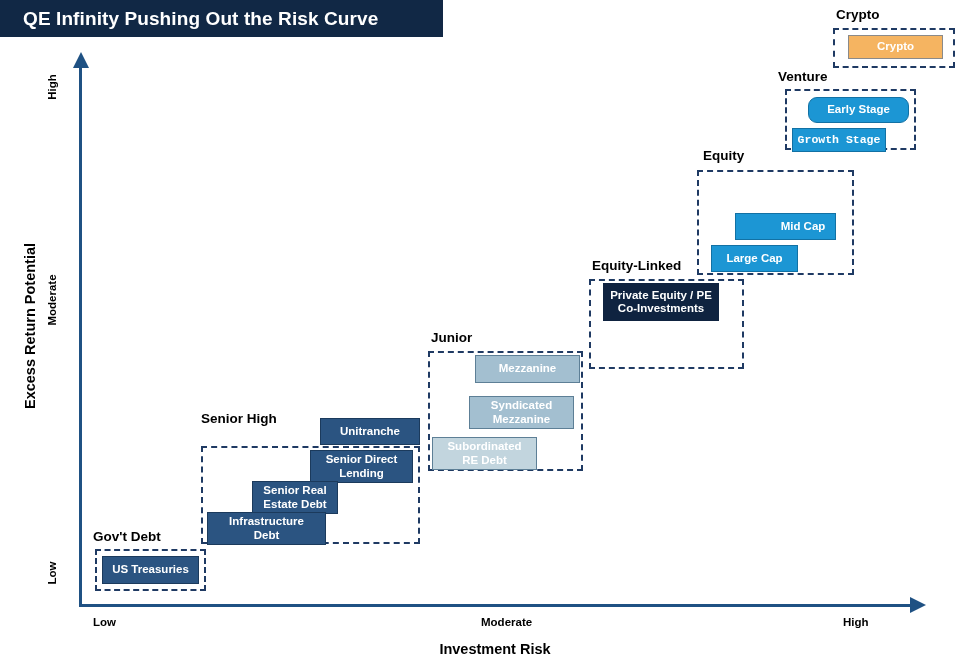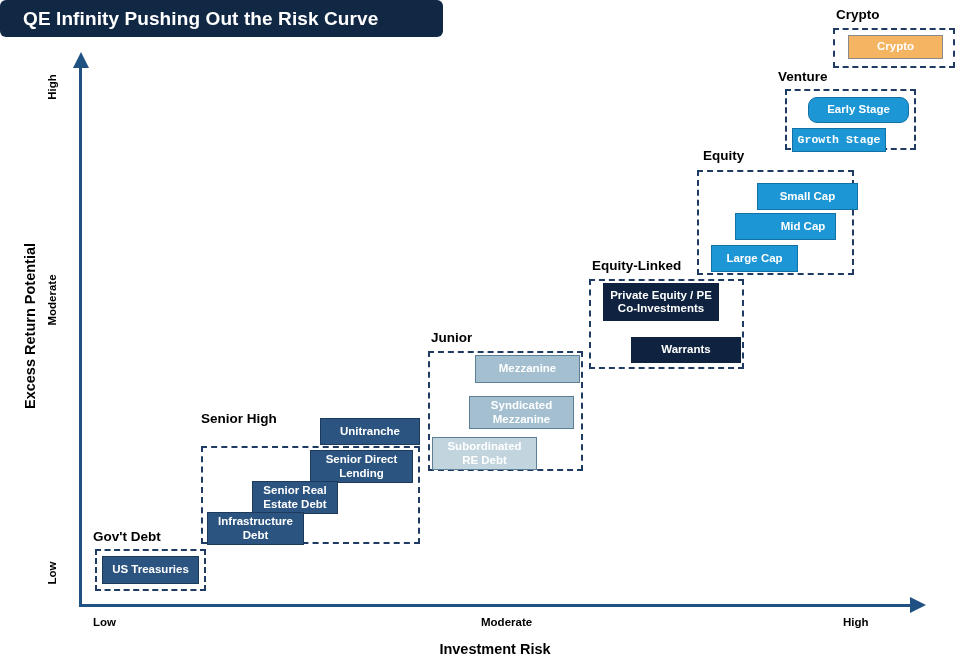--- a/index.html
+++ b/index.html
@@ -22,21 +22,20 @@
   
   #title-banner {
     position: absolute;
     left: 0px;
     top: 0px;
     width: 443px;
     height: 37px;
     background: #112845;
     display: flex;
     align-items: center;
-    border-radius: 6px;
   }
   #title-banner .title-text {
     color: #ffffff;
     font-size: 19px;
     font-weight: bold;
     letter-spacing: 0.1px;
     padding-left: 23px;
     white-space: nowrap;
   }
 
@@ -196,21 +195,21 @@
       <span>Senior Direct</span><br>
       <span>Lending</span>
     </span>
   </div>
   <div class="item-box style-navy" style="left:252px; top:481px; width:86px; height:33px;">
     <span>
       <span>Senior Real</span><br>
       <span>Estate Debt</span>
     </span>
   </div>
-  <div class="item-box style-navy" style="left:207px; top:512px; width:97px; height:33px;">
+  <div class="item-box style-navy" style="left:207px; top:512px; width:119px; height:33px;">
     <span>
       <span>Infrastructure</span><br>
       <span>Debt</span>
     </span>
   </div>
 
   <div class="group-label" style="left:431px; top:330px;">Junior</div>
   <div class="group-box" style="left:428px; top:351px; width:155px; height:120px;"></div>
 
   <div class="item-box style-steel" style="left:475px; top:355px; width:105px; height:28px;">
@@ -231,30 +230,24 @@
 
   <div class="group-label" style="left:592px; top:258px;">Equity-Linked</div>
   <div class="group-box" style="left:589px; top:279px; width:155px; height:90px;"></div>
 
   <div class="item-box style-darknavy" style="left:603px; top:283px; width:116px; height:38px;">
     <span>
       <span>Private Equity / PE</span><br>
       <span>Co-Investments</span>
     </span>
   </div>
-  <div class="item-box style-darknavy" style="left:631px; top:337px; width:110px; height:26px;">
-    <span>Warrants</span>
-  </div>
 
   <div class="group-label" style="left:703px; top:148px;">Equity</div>
   <div class="group-box" style="left:697px; top:170px; width:157px; height:105px;"></div>
 
-  <div class="item-box style-bright" style="left:757px; top:183px; width:101px; height:27px;">
-    <span>Small Cap</span>
-  </div>
   <div class="item-box style-bright" style="left:735px; top:213px; width:101px; height:27px;padding-left:39px;">
     <span>Mid Cap</span>
   </div>
   <div class="item-box style-bright" style="left:711px; top:245px; width:87px; height:27px;">
     <span>Large Cap</span>
   </div>
 
   <div class="group-label" style="left:778px; top:69px;">Venture</div>
   <div class="group-box" style="left:785px; top:89px; width:131px; height:61px;"></div>
 

